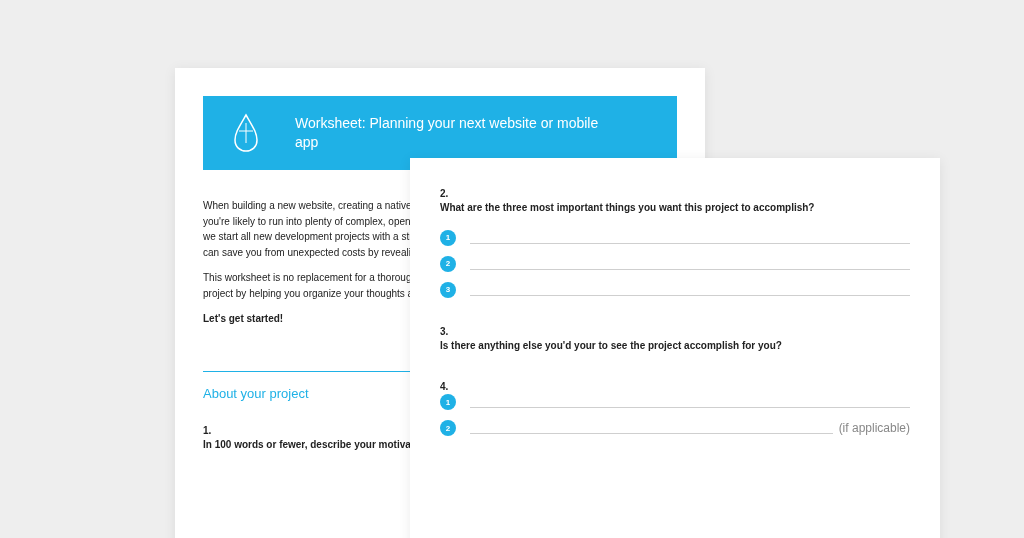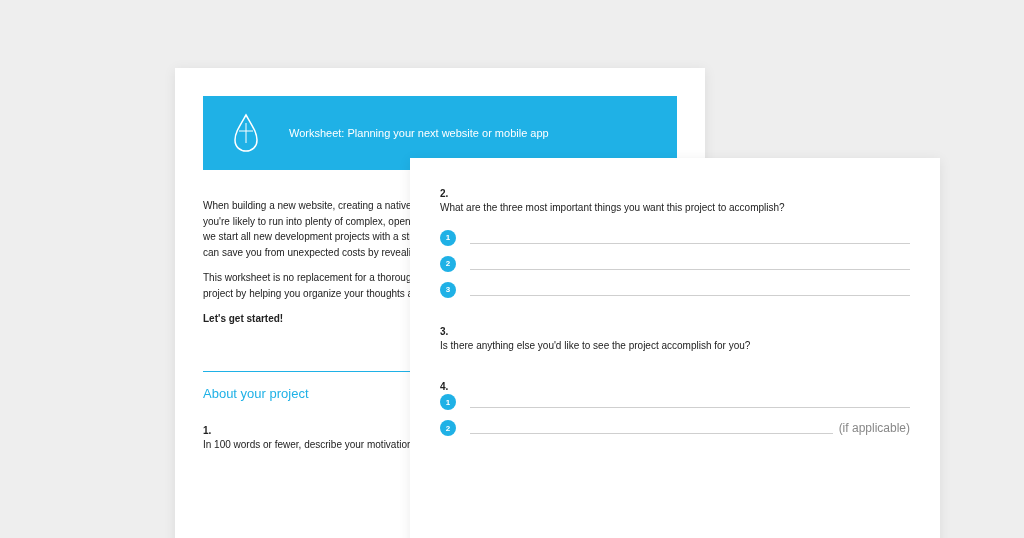--- a/index.html
+++ b/index.html
@@ -36,24 +36,24 @@
     width: 50px;
     height: 50px;
     display: flex;
     align-items: center;
     justify-content: center;
     color: #ffffff;
   }
   .logo-box svg { display: block; }
   .header-title {
     color: #ffffff;
-    font-size: 11px;
+    font-size: 14px;
     font-weight: 300;
     line-height: 1.35;
-    margin-left: 18px;
+    margin-left: 24px;
     max-width: 320px;
   }
   .intro p {
     font-size: 10px;
     line-height: 1.55;
     color: #222;
     margin-bottom: 10px;
     max-width: 470px;
   }
   .intro .bold { font-weight: 700; }
@@ -73,20 +73,21 @@
     font-size: 10px;
     font-weight: 700;
     color: #222;
     margin-bottom: 2px;
   }
   .q-text {
     font-size: 10px;
     color: #222;
     line-height: 1.45;
     margin-bottom: 14px;
+    font-weight: bold;
   }
   
   .page-front {
     left: 410px;
     top: 158px;
     width: 530px;
     height: 700px;
     padding: 30px 30px;
   }
   .question-block { margin-bottom: 28px; }
@@ -164,21 +165,21 @@
       <div class="blank-line"></div>
     </div>
     <div class="num-row">
       <div class="num-bullet">3</div>
       <div class="blank-line"></div>
     </div>
   </div>
 
   <div class="question-block">
     <div class="q-num">3.</div>
-    <div class="q-text">Is there anything else you'd like to see the project accomplish for you?</div>
+    <div class="q-text">Is there anything else you'd your to see the project accomplish for you?</div>
   </div>
 
   <div class="question-block">
     <div class="q-num">4.</div>
     <div class="num-row">
       <div class="num-bullet">1</div>
       <div class="blank-line"></div>
     </div>
     <div class="num-row">
       <div class="num-bullet">2</div>

